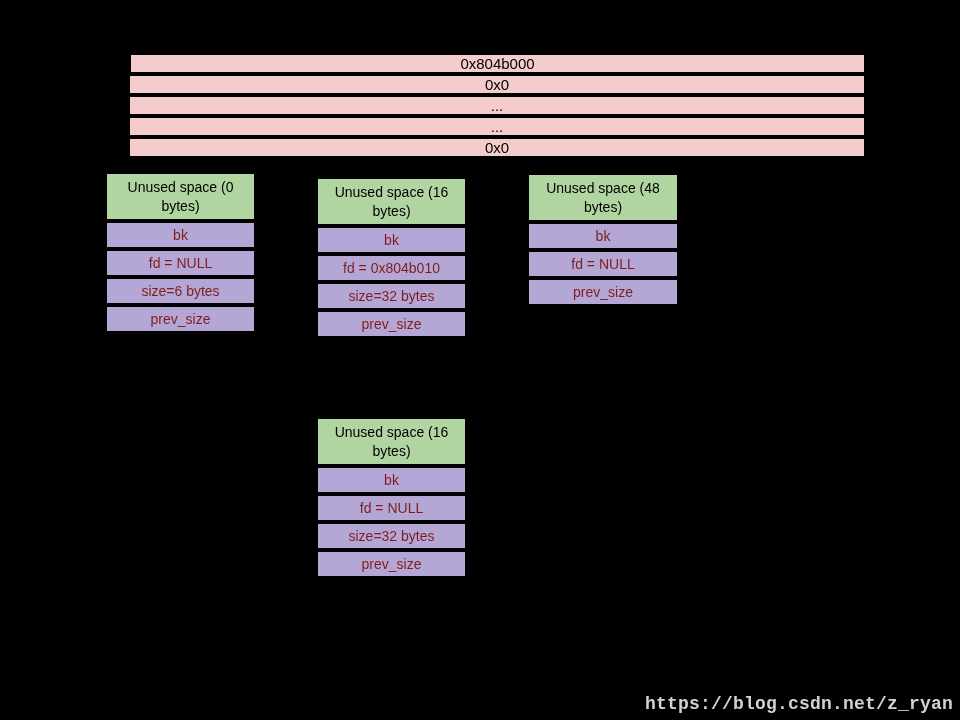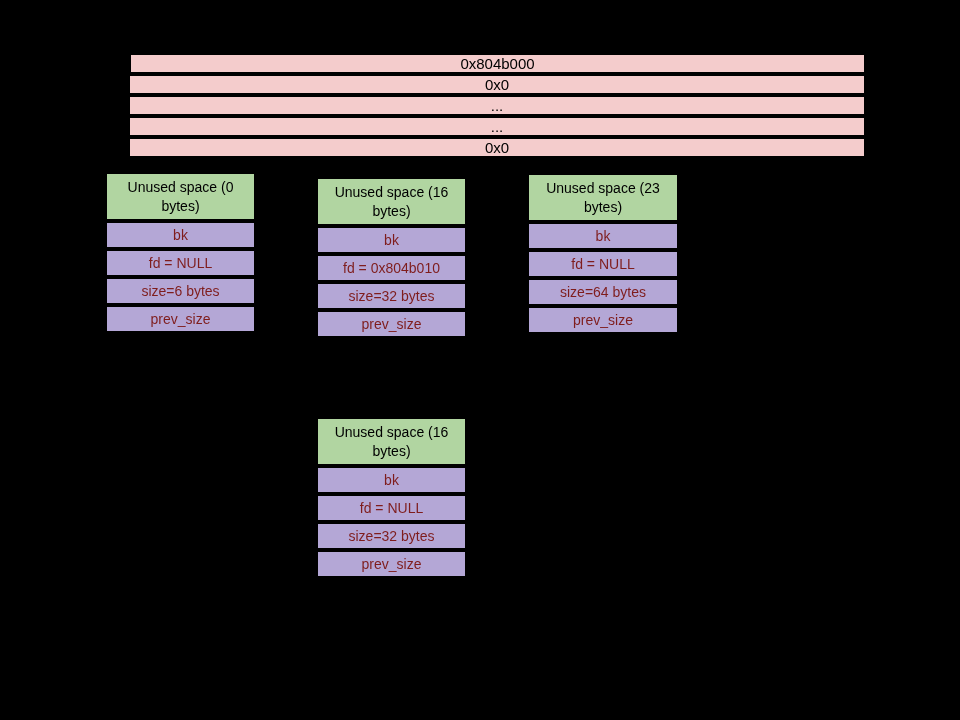--- a/index.html
+++ b/index.html
@@ -112,29 +112,29 @@
 
   <div id="chunk-1" class="chunk">
     <div class="chunk-header">Unused space (16 bytes)</div>
     <div class="chunk-row">bk</div>
     <div class="chunk-row">fd = 0x804b010</div>
     <div class="chunk-row">size=32 bytes</div>
     <div class="chunk-row">prev_size</div>
   </div>
 
   <div id="chunk-2" class="chunk">
-    <div class="chunk-header">Unused space (23 bytes)</div>
+    <div class="chunk-header">Unused space (48 bytes)</div>
     <div class="chunk-row">bk</div>
     <div class="chunk-row">fd = NULL</div>
-    <div class="chunk-row">size=64 bytes</div>
     <div class="chunk-row">prev_size</div>
   </div>
 
   <div id="chunk-3" class="chunk">
     <div class="chunk-header">Unused space (16 bytes)</div>
     <div class="chunk-row">bk</div>
     <div class="chunk-row">fd = NULL</div>
     <div class="chunk-row">size=32 bytes</div>
     <div class="chunk-row">prev_size</div>
   </div>
 
+  <div class="watermark">https://blog.csdn.net/z_ryan</div>
 
 </div>
 
 </body></html>

